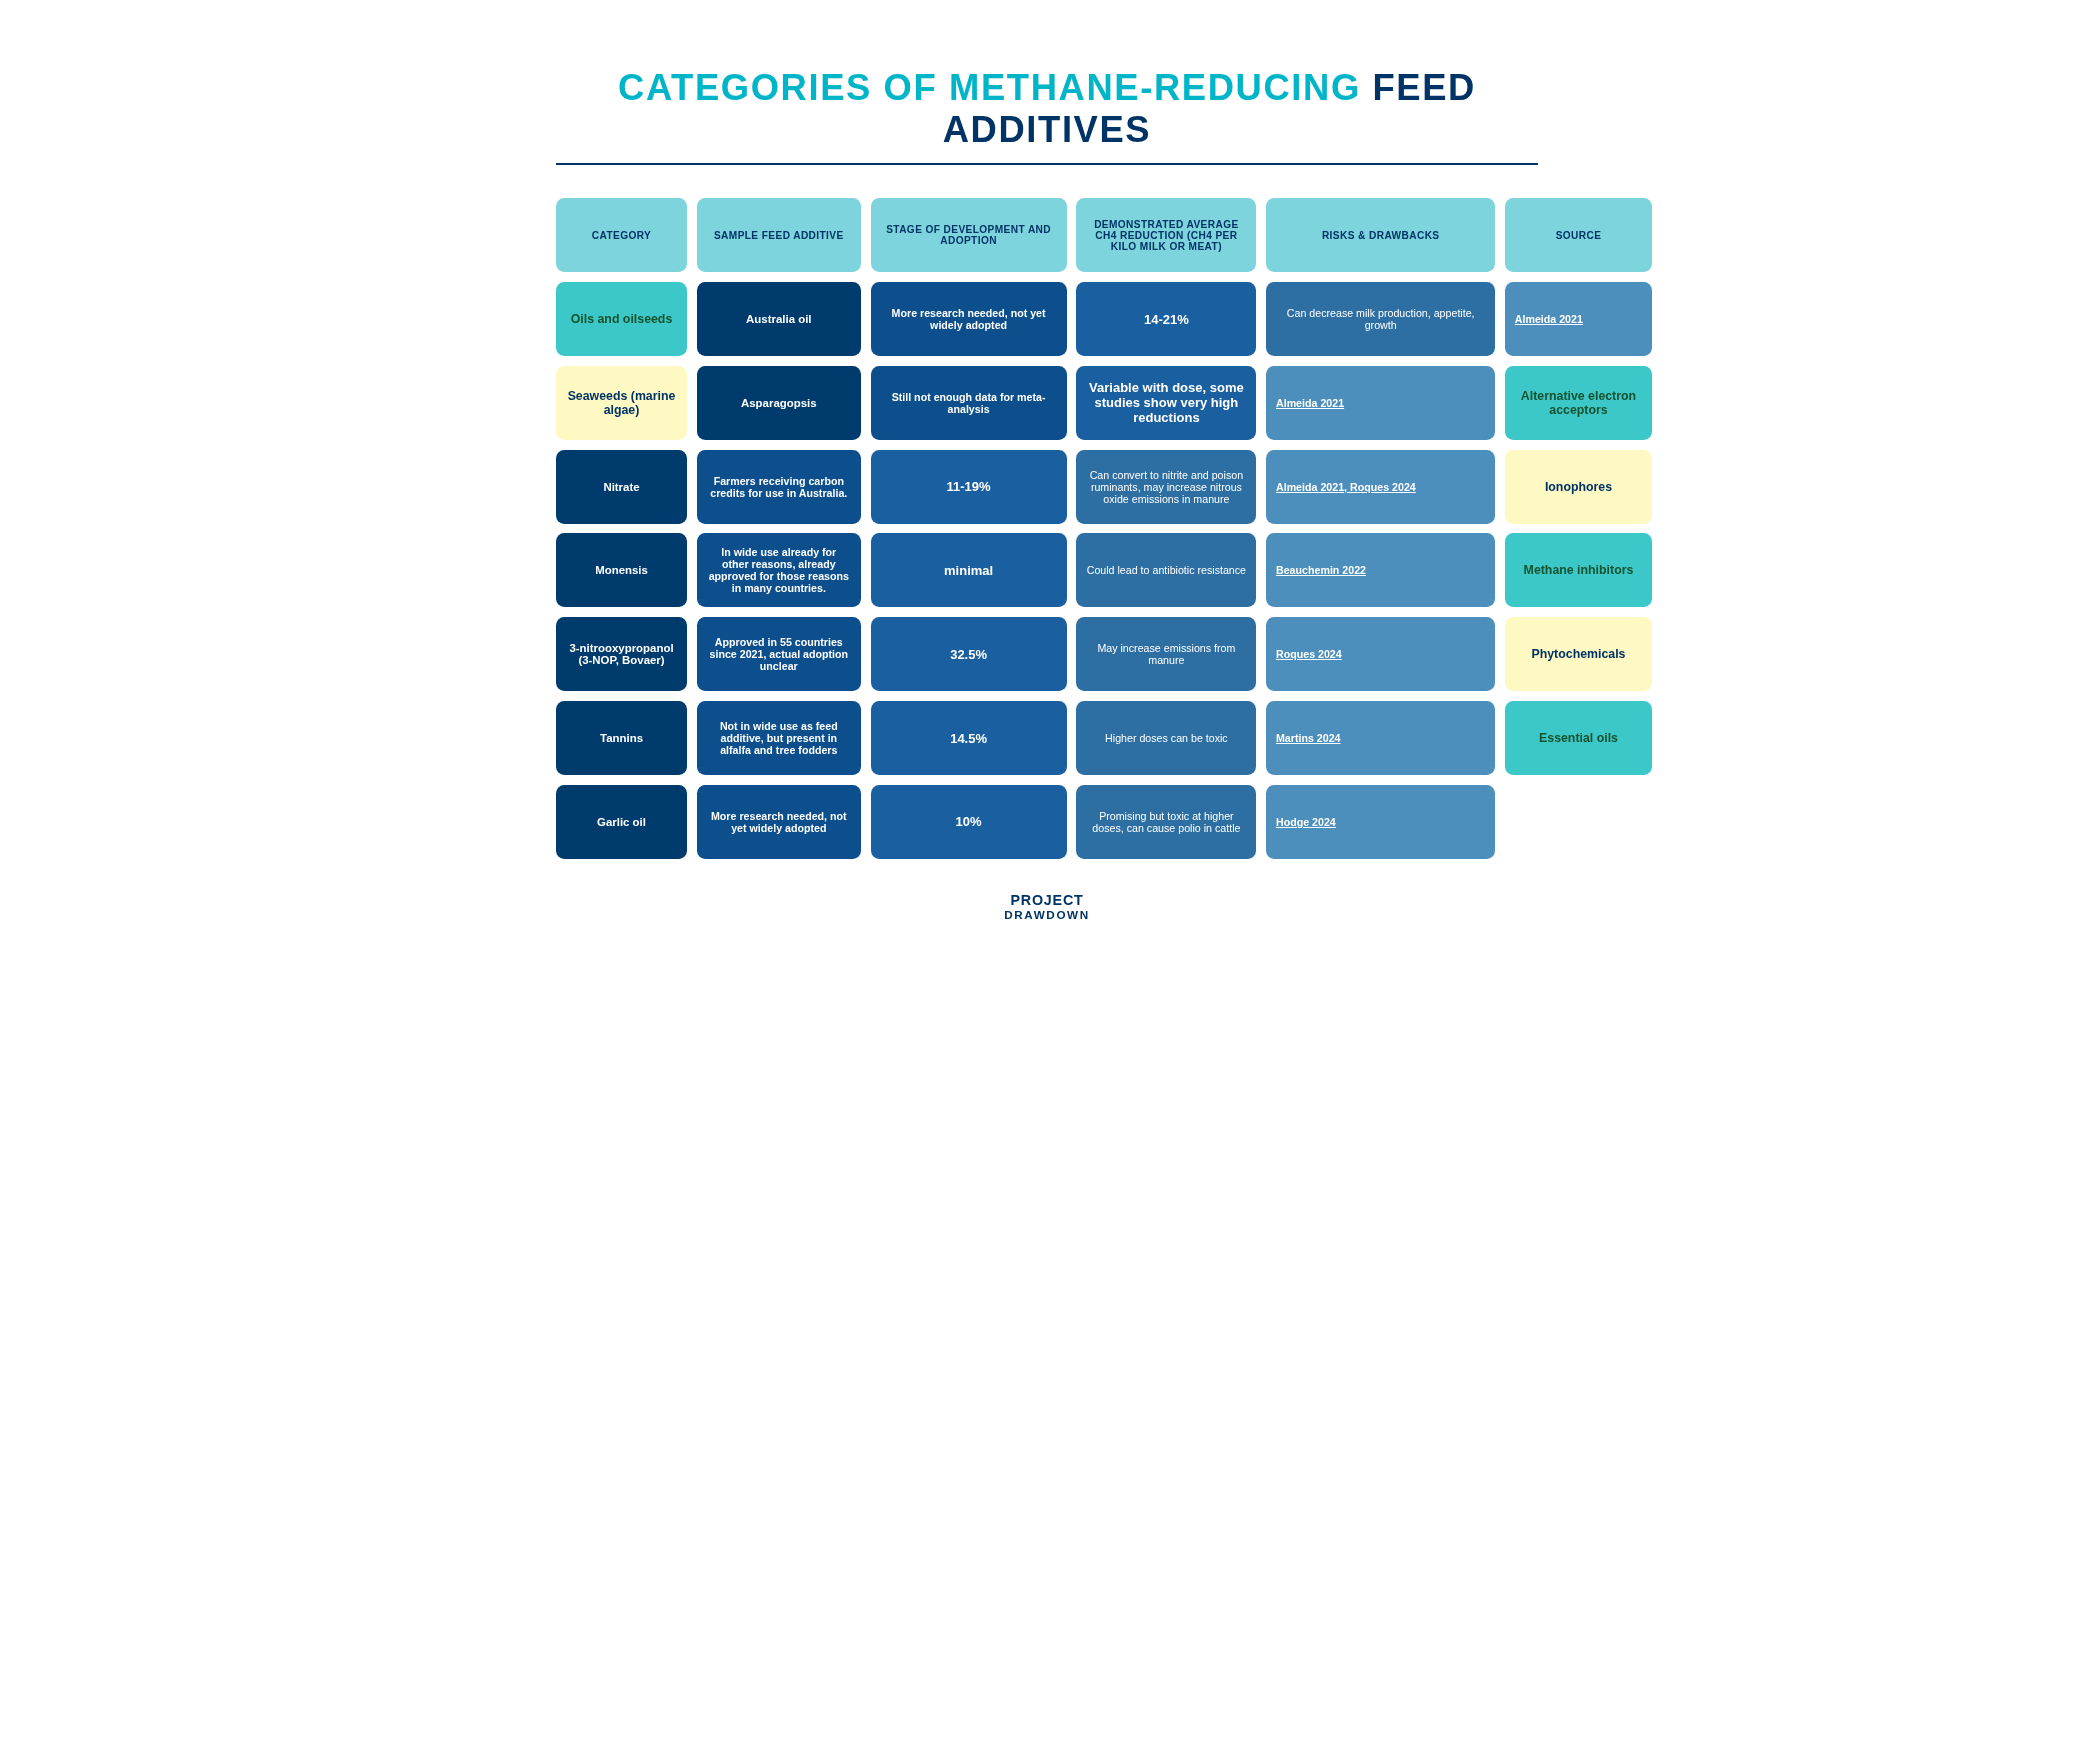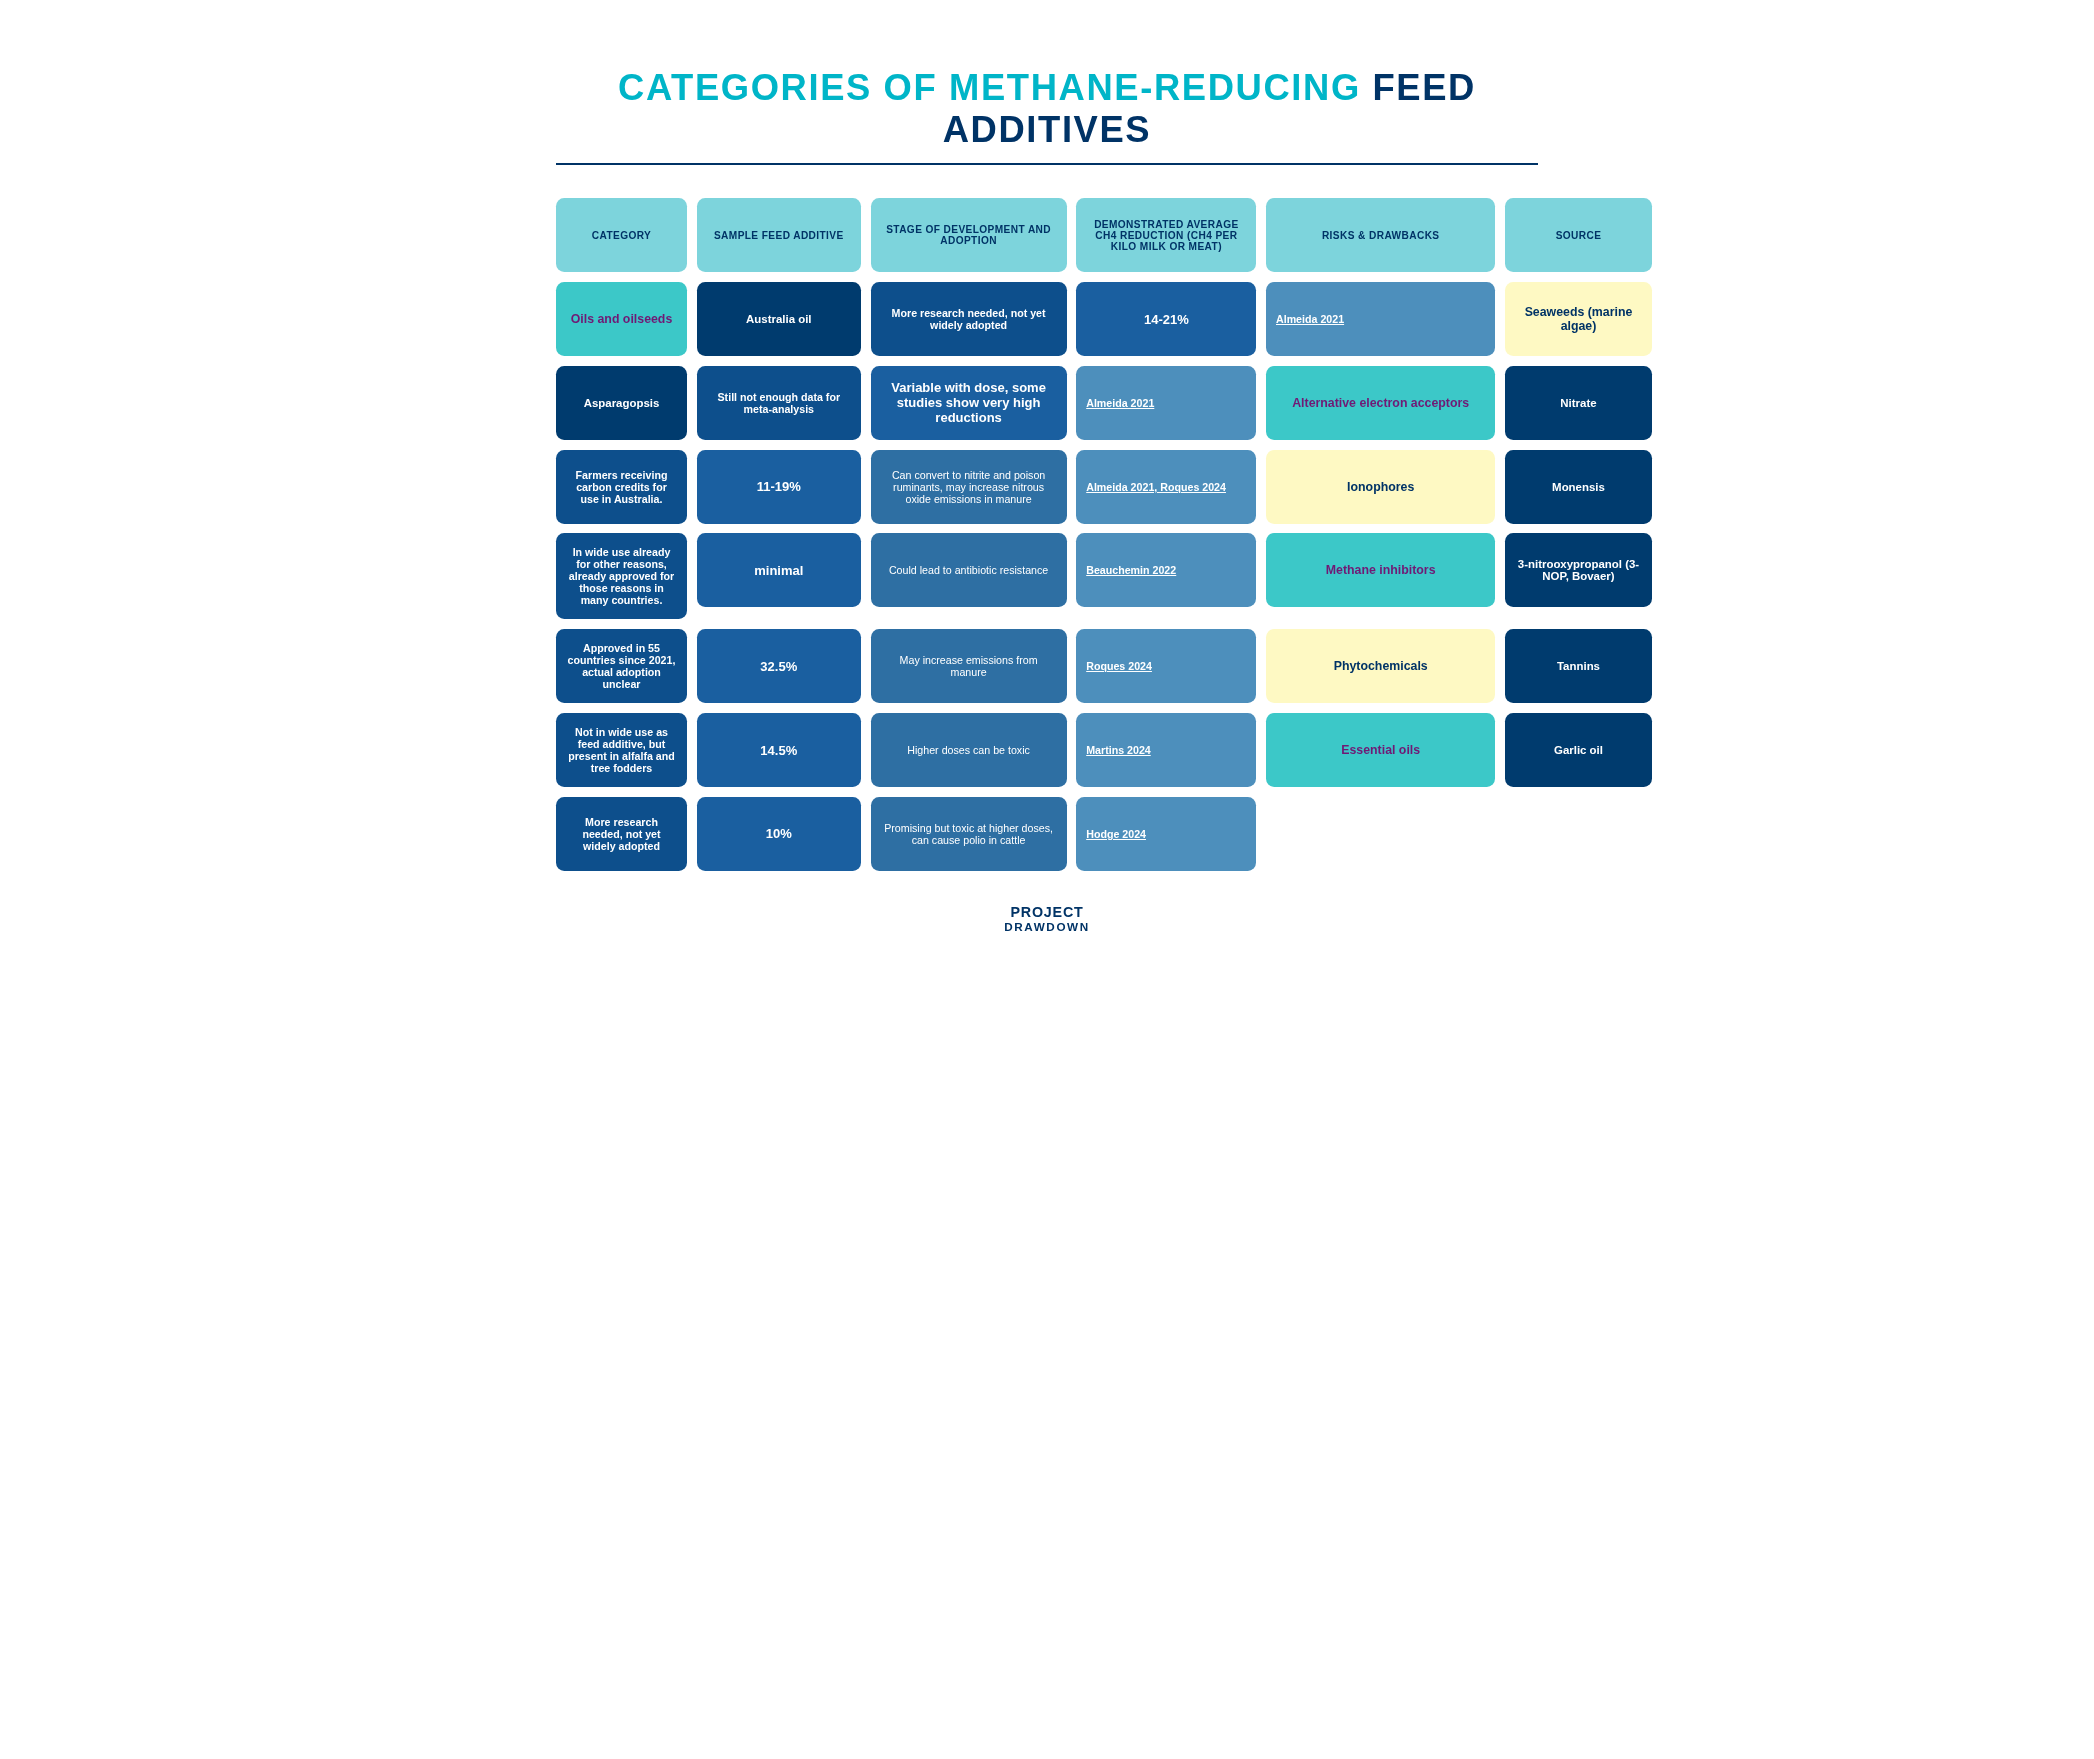--- a/index.html
+++ b/index.html
@@ -63,21 +63,21 @@
       border-radius: 8.2px;
       padding: 14.7px 9.8px;
       text-align: center;
       font-weight: 800;
       font-size: 0.95em;
       display: flex;
       align-items: center;
       justify-content: center;
       min-height: 74px;
     }
-    .cat-teal { background: #3cc8c8; color: #701a75; }
+    .cat-teal { background: #3cc8c8; color: #14532d; }
     .cat-light-teal { background: #fef9c3; color: #003366; }
 
     
     .additive-cell {
       background: #003b6e;
       border-radius: 8.2px;
       padding: 13px 9.8px;
       text-align: center;
       font-weight: 700;
       font-size: 0.88em;
@@ -187,20 +187,21 @@
     <div class="header-cell">SAMPLE FEED ADDITIVE</div>
     <div class="header-cell">STAGE OF DEVELOPMENT AND ADOPTION</div>
     <div class="header-cell">DEMONSTRATED AVERAGE CH4 REDUCTION (CH4 PER KILO MILK OR MEAT)</div>
     <div class="header-cell">RISKS &amp; DRAWBACKS</div>
     <div class="header-cell">SOURCE</div>
 
     <div class="cat-cell cat-teal">Oils and oilseeds</div>
     <div class="additive-cell">Australia oil</div>
     <div class="stage-cell">More research needed, not yet widely adopted</div>
     <div class="reduction-cell">14-21%</div>
+    <div class="risks-cell">Can decrease milk production, appetite, growth</div>
     <div class="source-cell">
         <a href="#">Almeida 2021</a>
       </div>
 
     <div class="cat-cell cat-light-teal">Seaweeds (marine algae)</div>
     <div class="additive-cell">Asparagopsis</div>
     <div class="stage-cell">Still not enough data for meta-analysis</div>
     <div class="reduction-cell">Variable with dose, some studies show very high reductions</div>
     <div class="source-cell">
         <a href="#">Almeida 2021</a>

